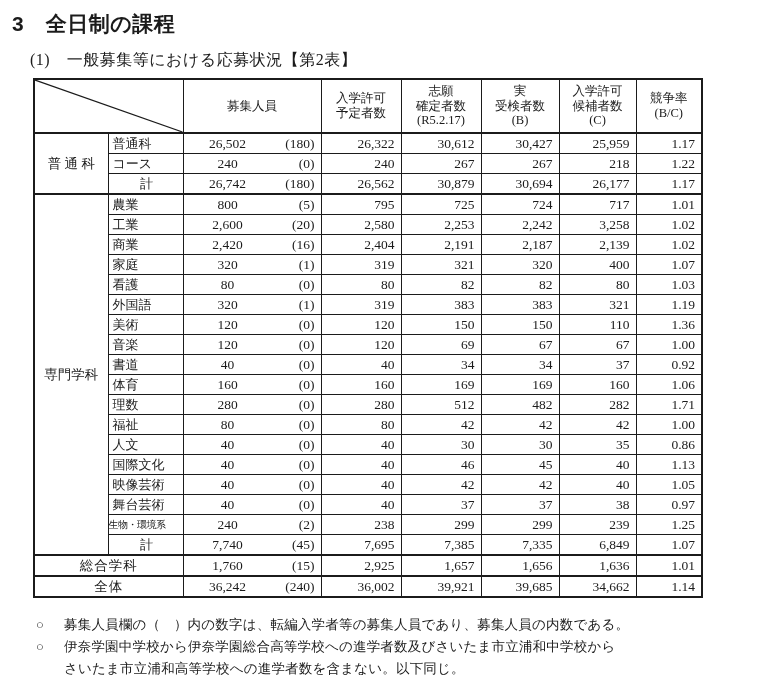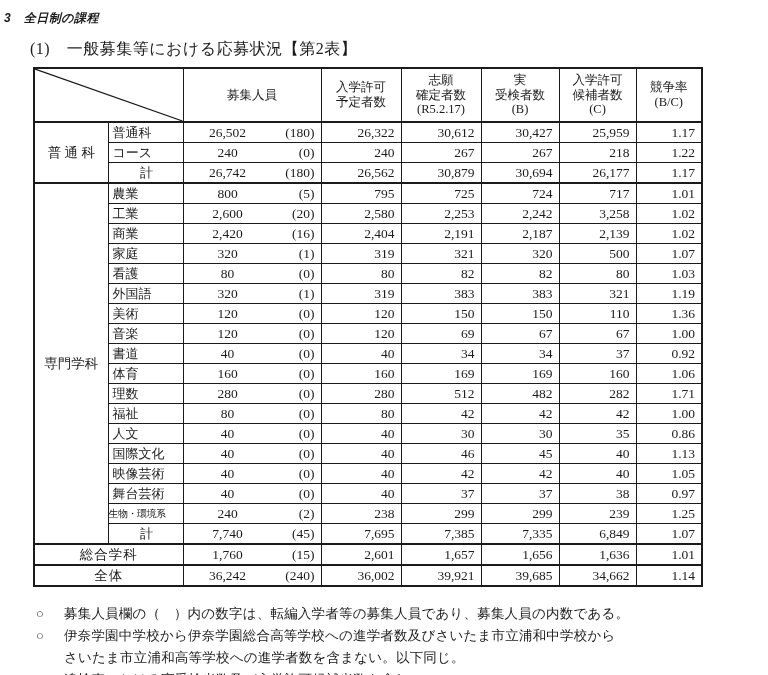--- a/index.html
+++ b/index.html
@@ -4,22 +4,22 @@
 <style>
   html,body{margin:0;padding:0;background:#ffffff;}
   body{
     width:768px;height:675px;overflow:hidden;
     font-family:"Liberation Serif","DejaVu Serif",serif;
     color:#1b1b1b;
   }
   .page{padding-top:6px;}
   .doc-title{
     font-family:"Liberation Sans","DejaVu Sans",sans-serif;
-    font-size:12px;font-weight:bold;
-    margin:4px 0 12px 4px;letter-spacing:0.5px;font-style:italic;
+    font-size:21px;font-weight:bold;
+    margin:4px 0 12px 12px;letter-spacing:0.5px;
   }
   .doc-subtitle{
     font-size:16px;font-weight:normal;
     margin:0 0 7px 30px;letter-spacing:0.5px;
   }
   table.app-table{
     border-collapse:collapse;table-layout:fixed;
     width:668px;margin-left:33px;
     border:2px solid #1b1b1b;
   }
@@ -148,21 +148,21 @@
           <td class="num">2,187</td>
           <td class="num">2,139</td>
           <td class="num">1.02</td>
         </tr>
         <tr>
           <td class="label-cell">家庭</td>
           <td class="boshu-cell"><span class="b-main">320</span><span class="b-paren">(1)</span></td>
           <td class="num">319</td>
           <td class="num">321</td>
           <td class="num">320</td>
-          <td class="num">500</td>
+          <td class="num">400</td>
           <td class="num">1.07</td>
         </tr>
         <tr>
           <td class="label-cell">看護</td>
           <td class="boshu-cell"><span class="b-main">80</span><span class="b-paren">(0)</span></td>
           <td class="num">80</td>
           <td class="num">82</td>
           <td class="num">82</td>
           <td class="num">80</td>
           <td class="num">1.03</td>
@@ -280,21 +280,21 @@
           <td class="boshu-cell"><span class="b-main">7,740</span><span class="b-paren">(45)</span></td>
           <td class="num">7,695</td>
           <td class="num">7,385</td>
           <td class="num">7,335</td>
           <td class="num">6,849</td>
           <td class="num">1.07</td>
         </tr>
         <tr class="thick-top">
           <td colspan="2" class="span2-label">総合学科</td>
           <td class="boshu-cell"><span class="b-main">1,760</span><span class="b-paren">(15)</span></td>
-          <td class="num">2,601</td>
+          <td class="num">2,925</td>
           <td class="num">1,657</td>
           <td class="num">1,656</td>
           <td class="num">1,636</td>
           <td class="num">1.01</td>
         </tr>
         <tr class="thick-top">
           <td colspan="2" class="span2-label">全体</td>
           <td class="boshu-cell"><span class="b-main">36,242</span><span class="b-paren">(240)</span></td>
           <td class="num">36,002</td>
           <td class="num">39,921</td>

